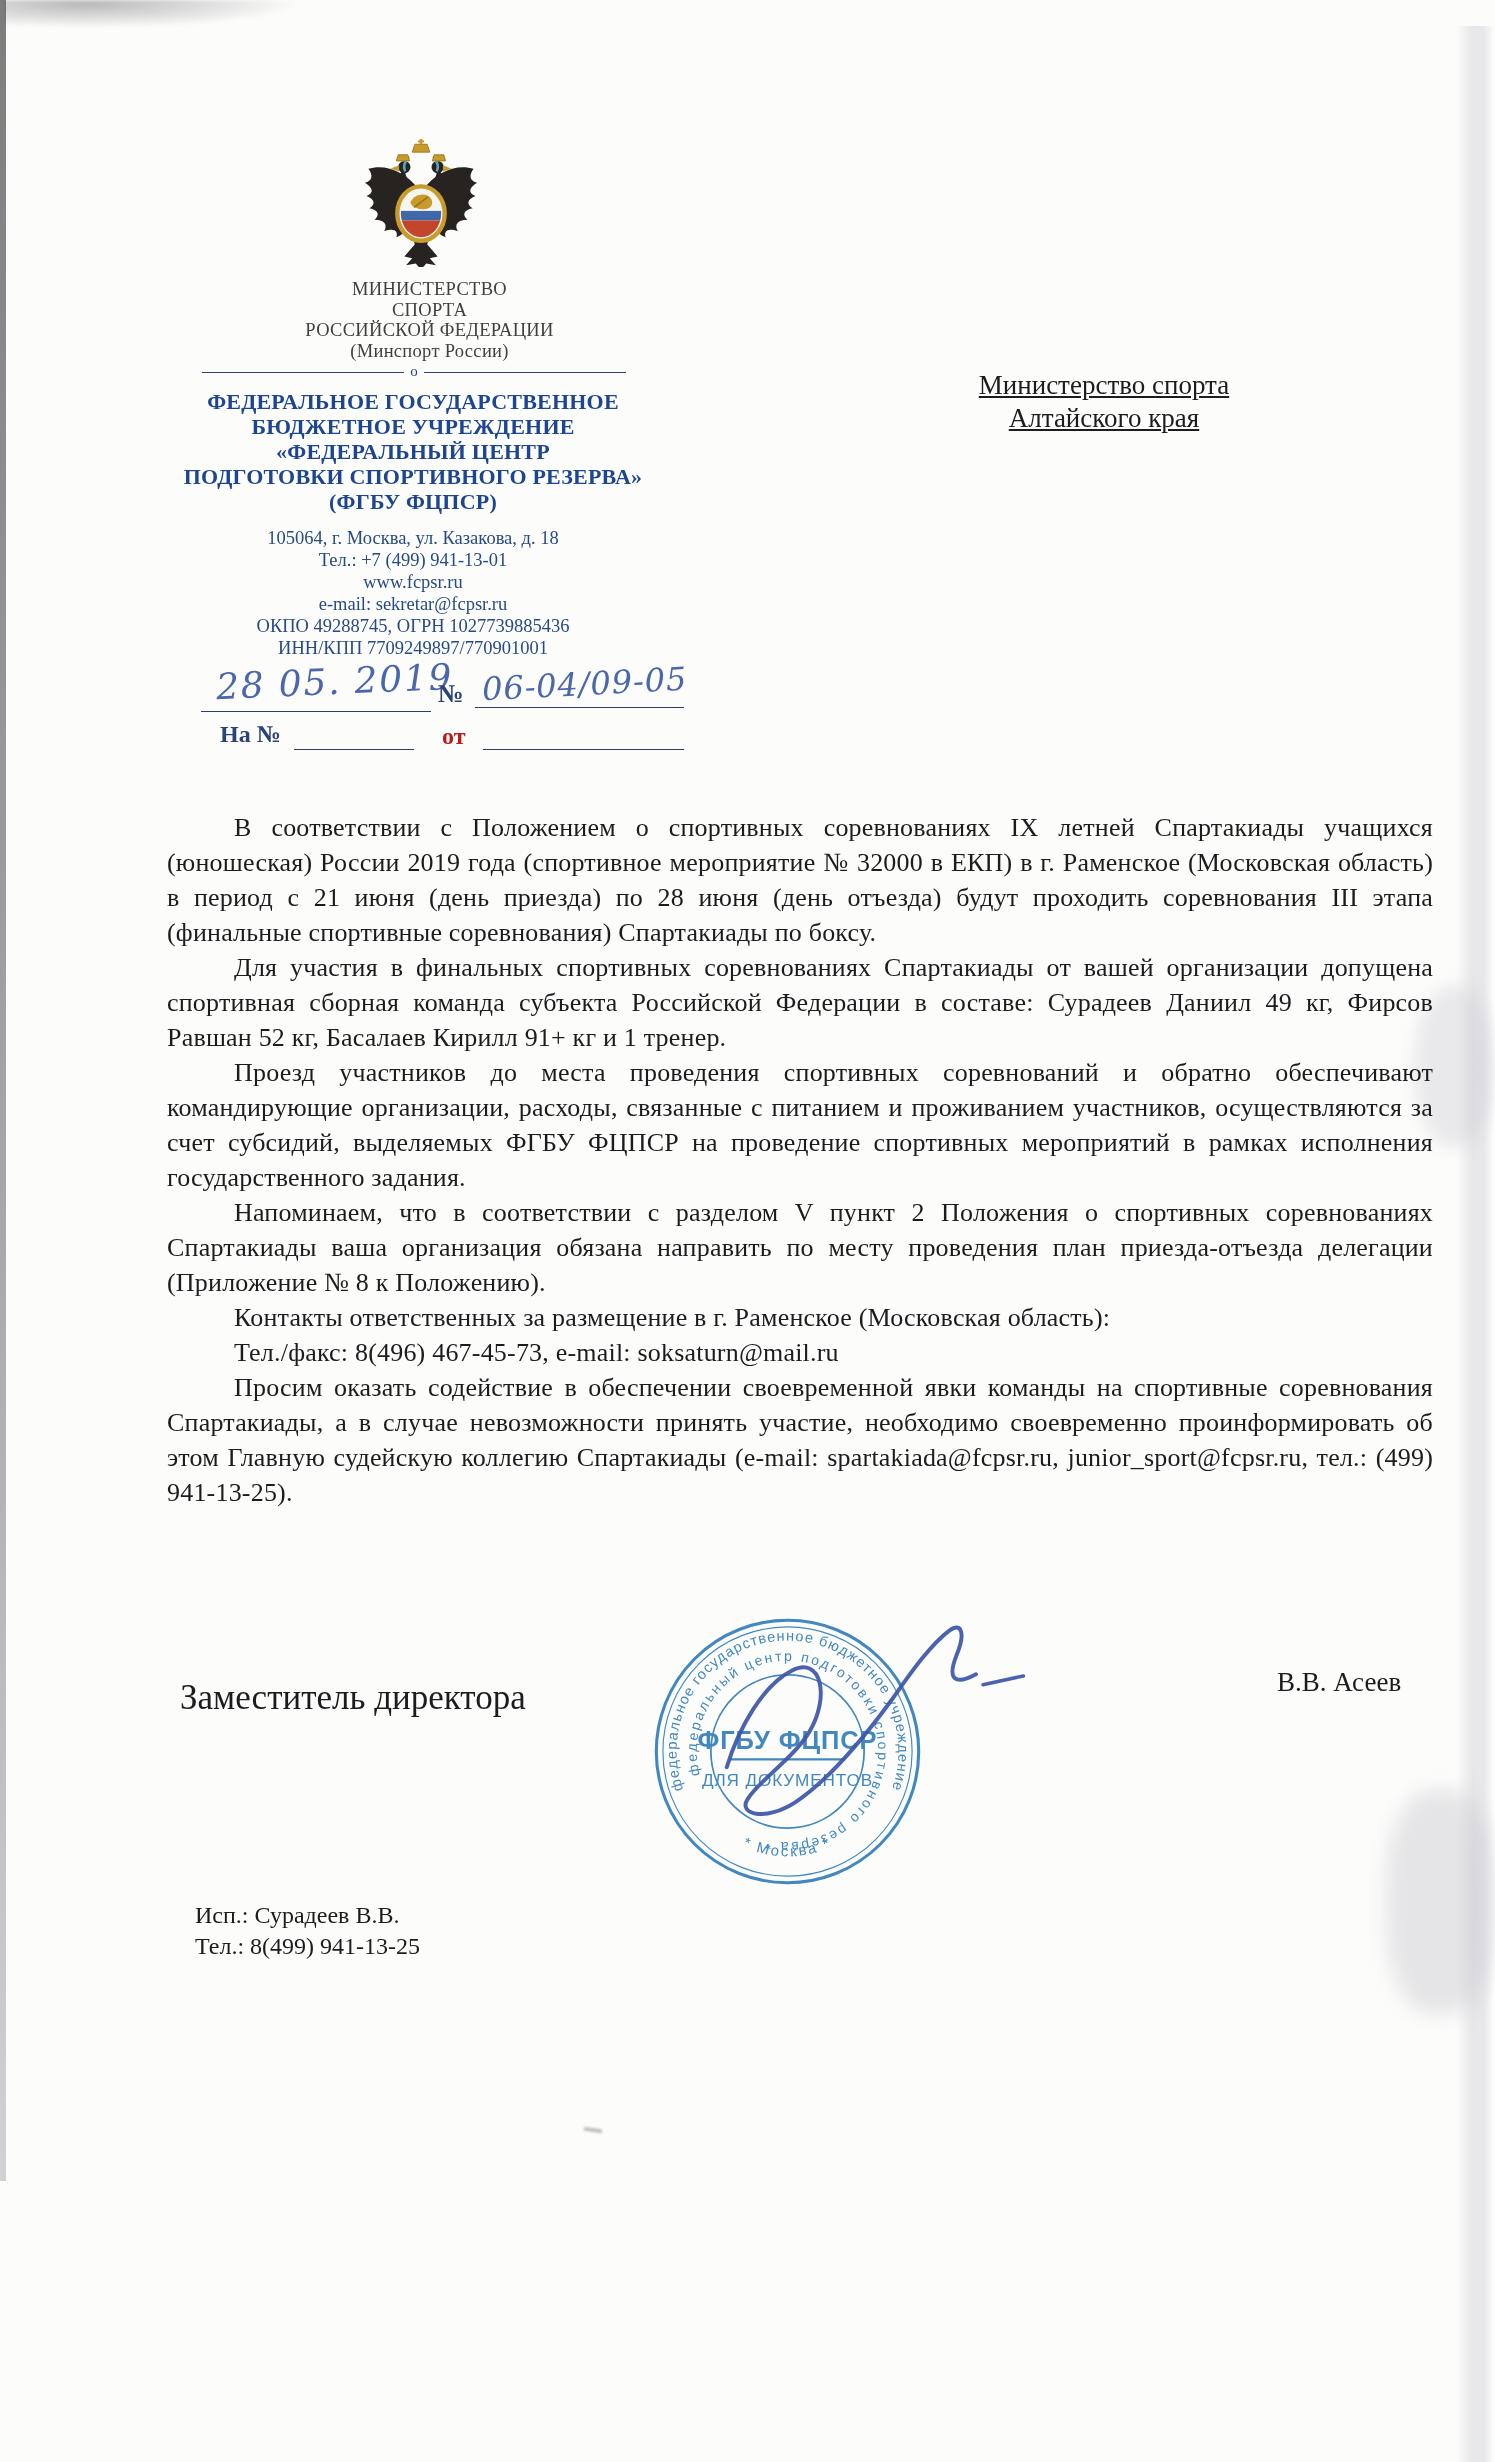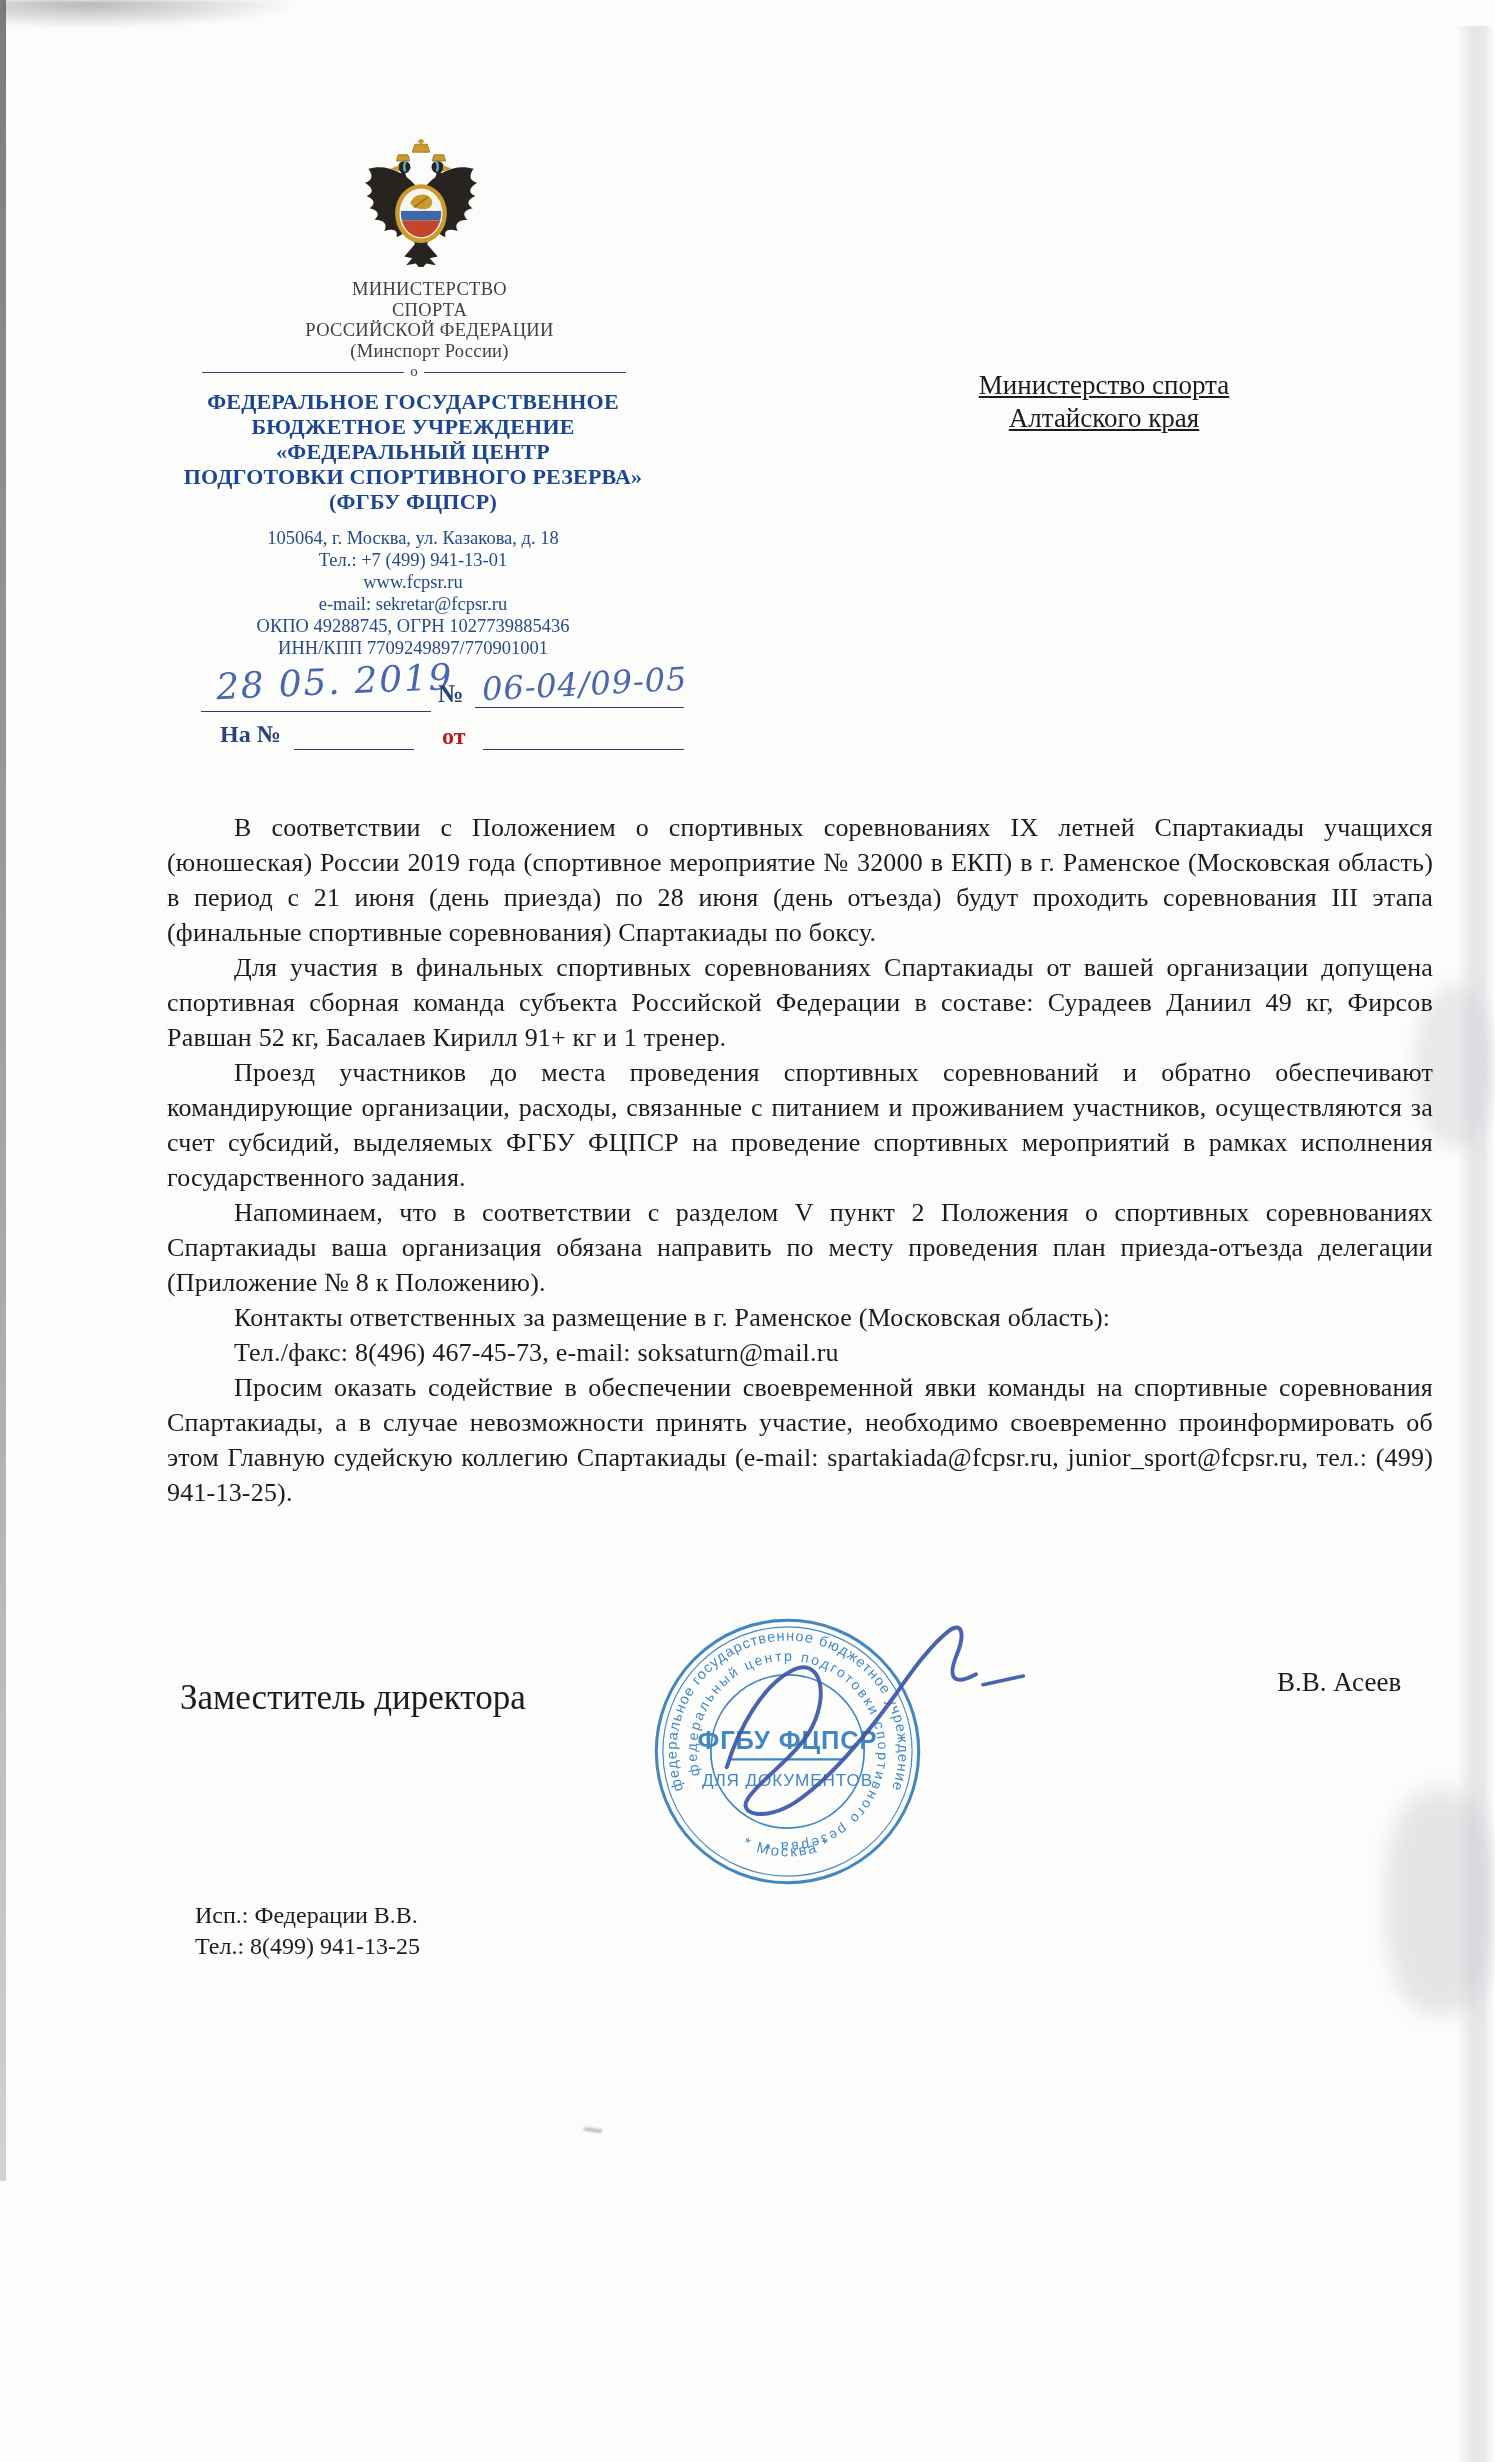--- a/index.html
+++ b/index.html
@@ -202,18 +202,18 @@
   <div class="abs signature">
     <svg viewBox="0 0 390 245" width="343" height="215">
       <path d="M38,186 C52,140 80,92 112,76 C146,58 156,106 132,146 C112,178 76,200 62,222
                C50,240 82,248 116,226 C158,198 196,150 224,112 C244,84 268,48 292,30
                C306,20 310,34 300,58 C288,88 300,92 322,80" fill="none" stroke="#3c57a9" stroke-width="4.5" stroke-linecap="round"></path>
       <path d="M330,92 L376,82" fill="none" stroke="#3c57a9" stroke-width="4" stroke-linecap="round"></path>
     </svg>
   </div>
 
   <div class="abs footer">
-    <div>Исп.: Федерации В.В.</div>
+    <div>Исп.: Сурадеев В.В.</div>
     <div>Тел.: 8(499) 941-13-25</div>
   </div>
 
 </div>
 
 
 </body></html>

